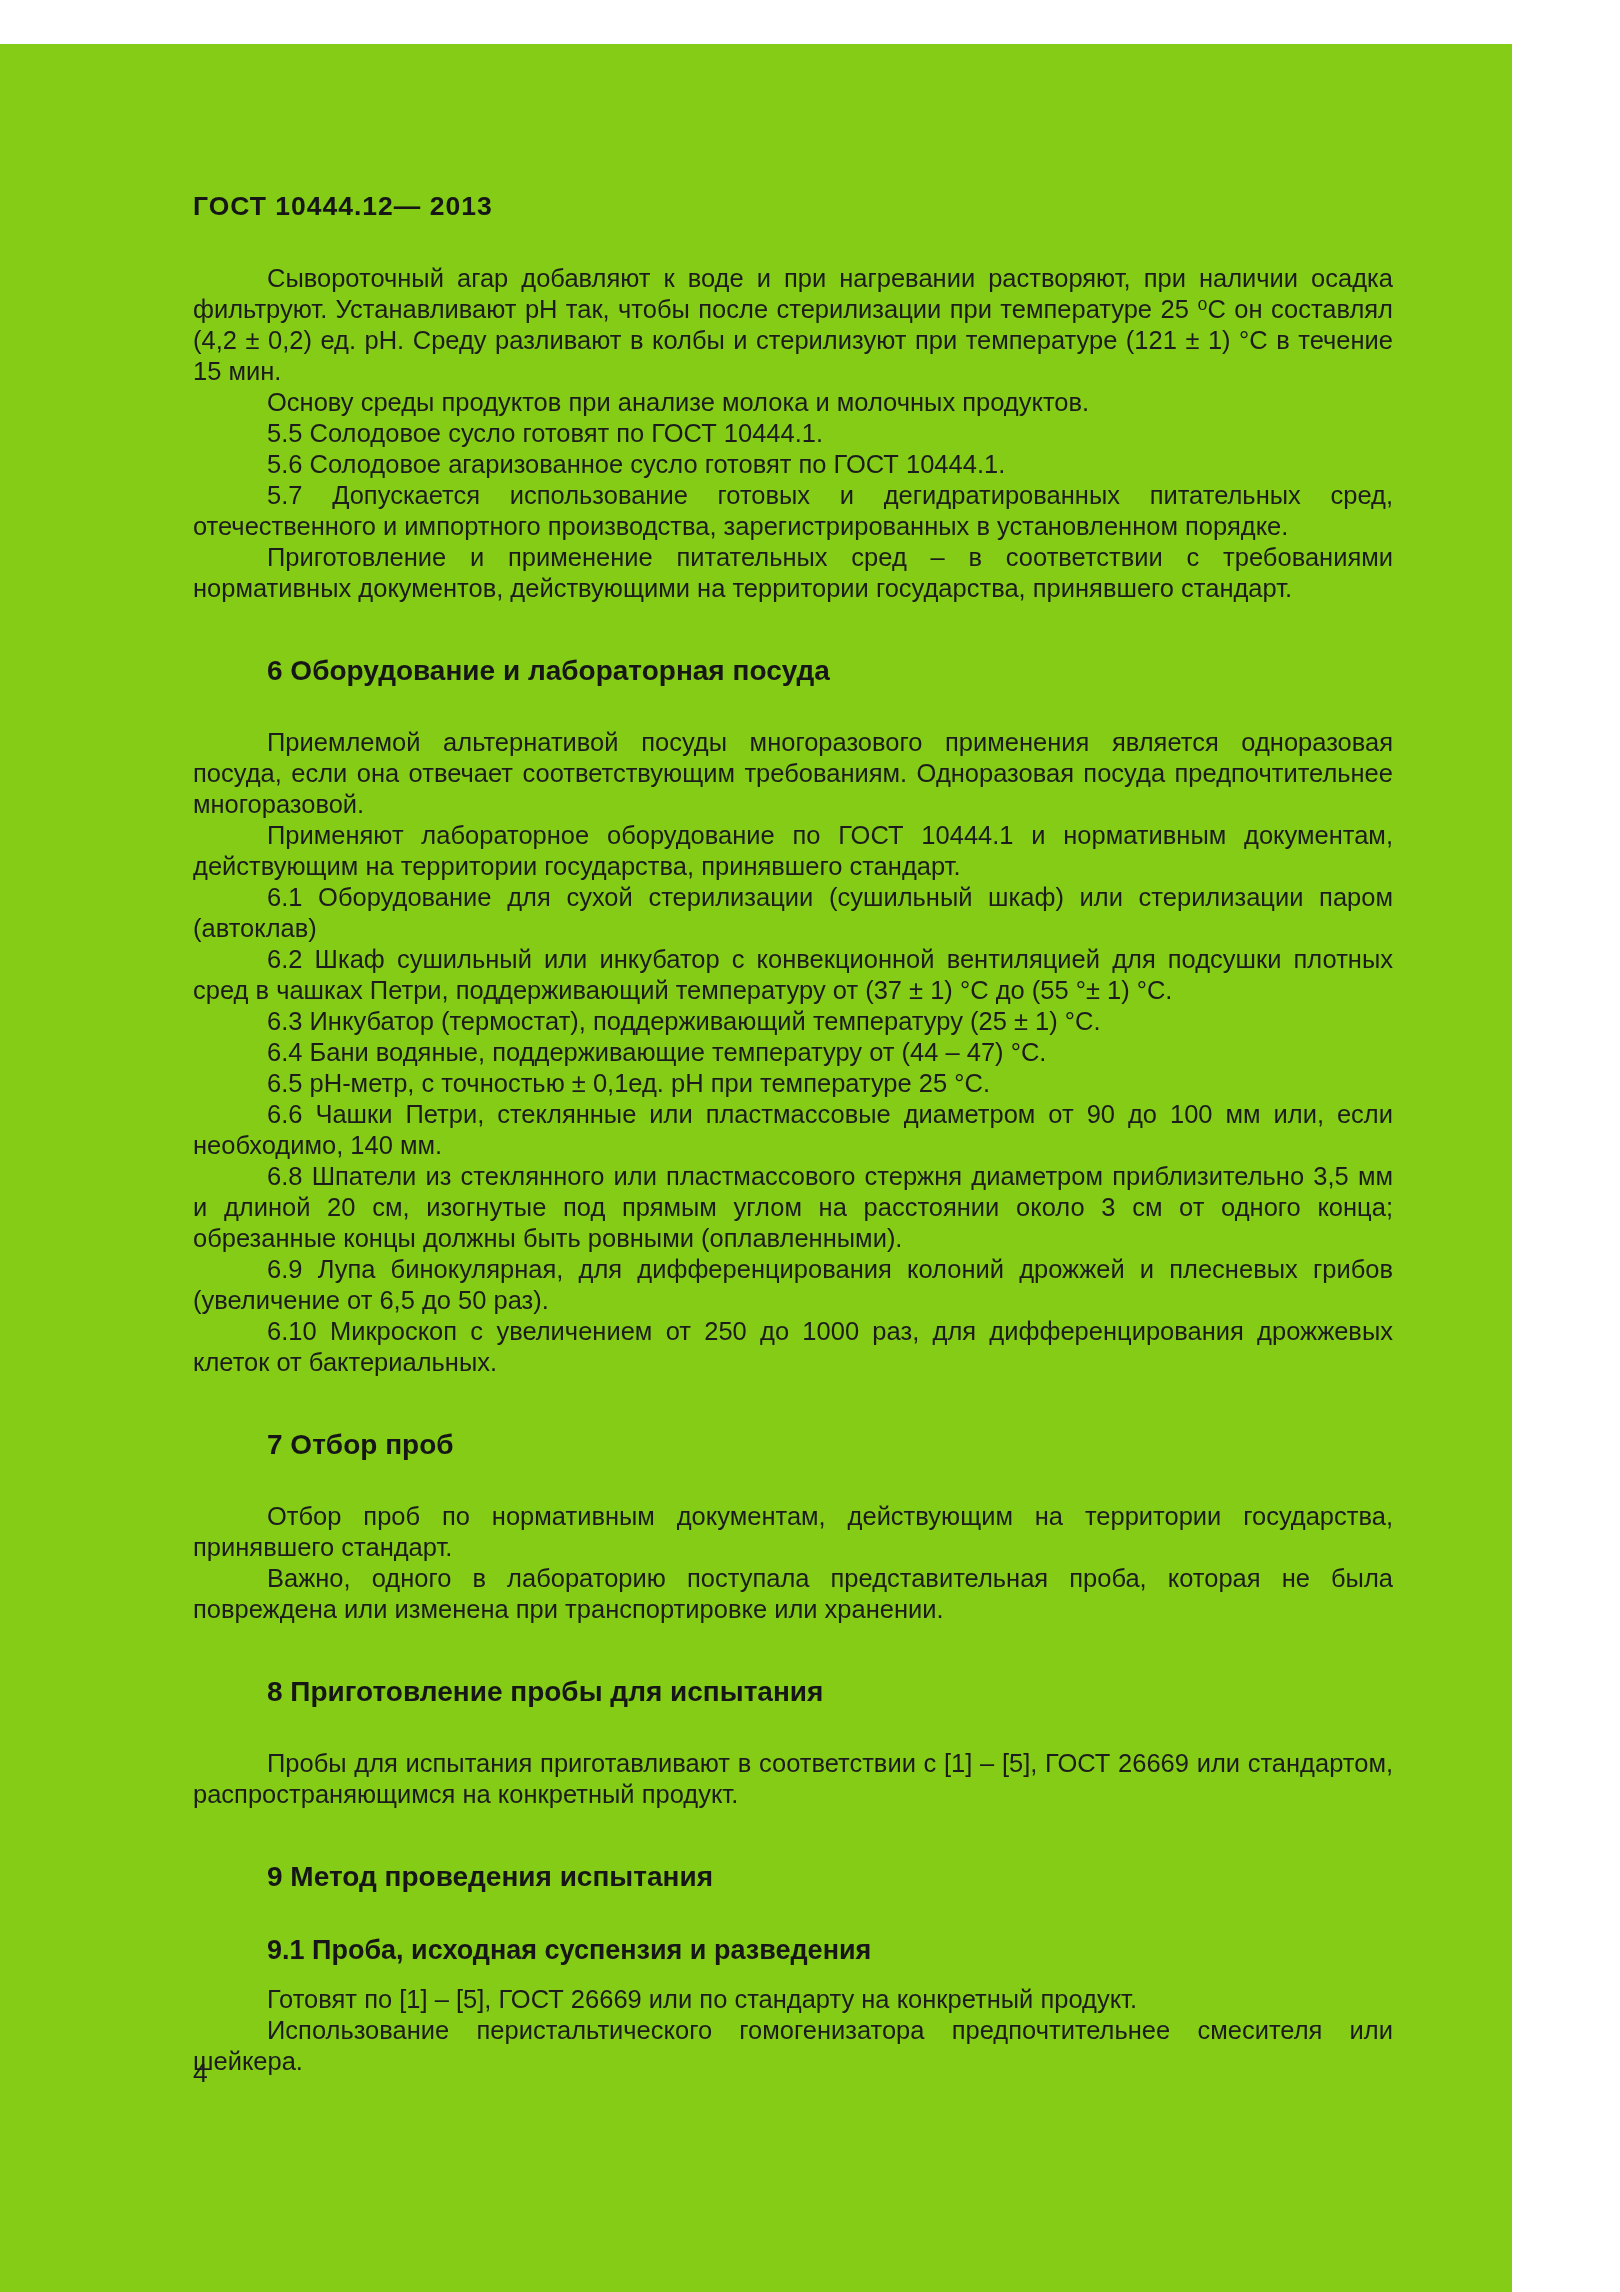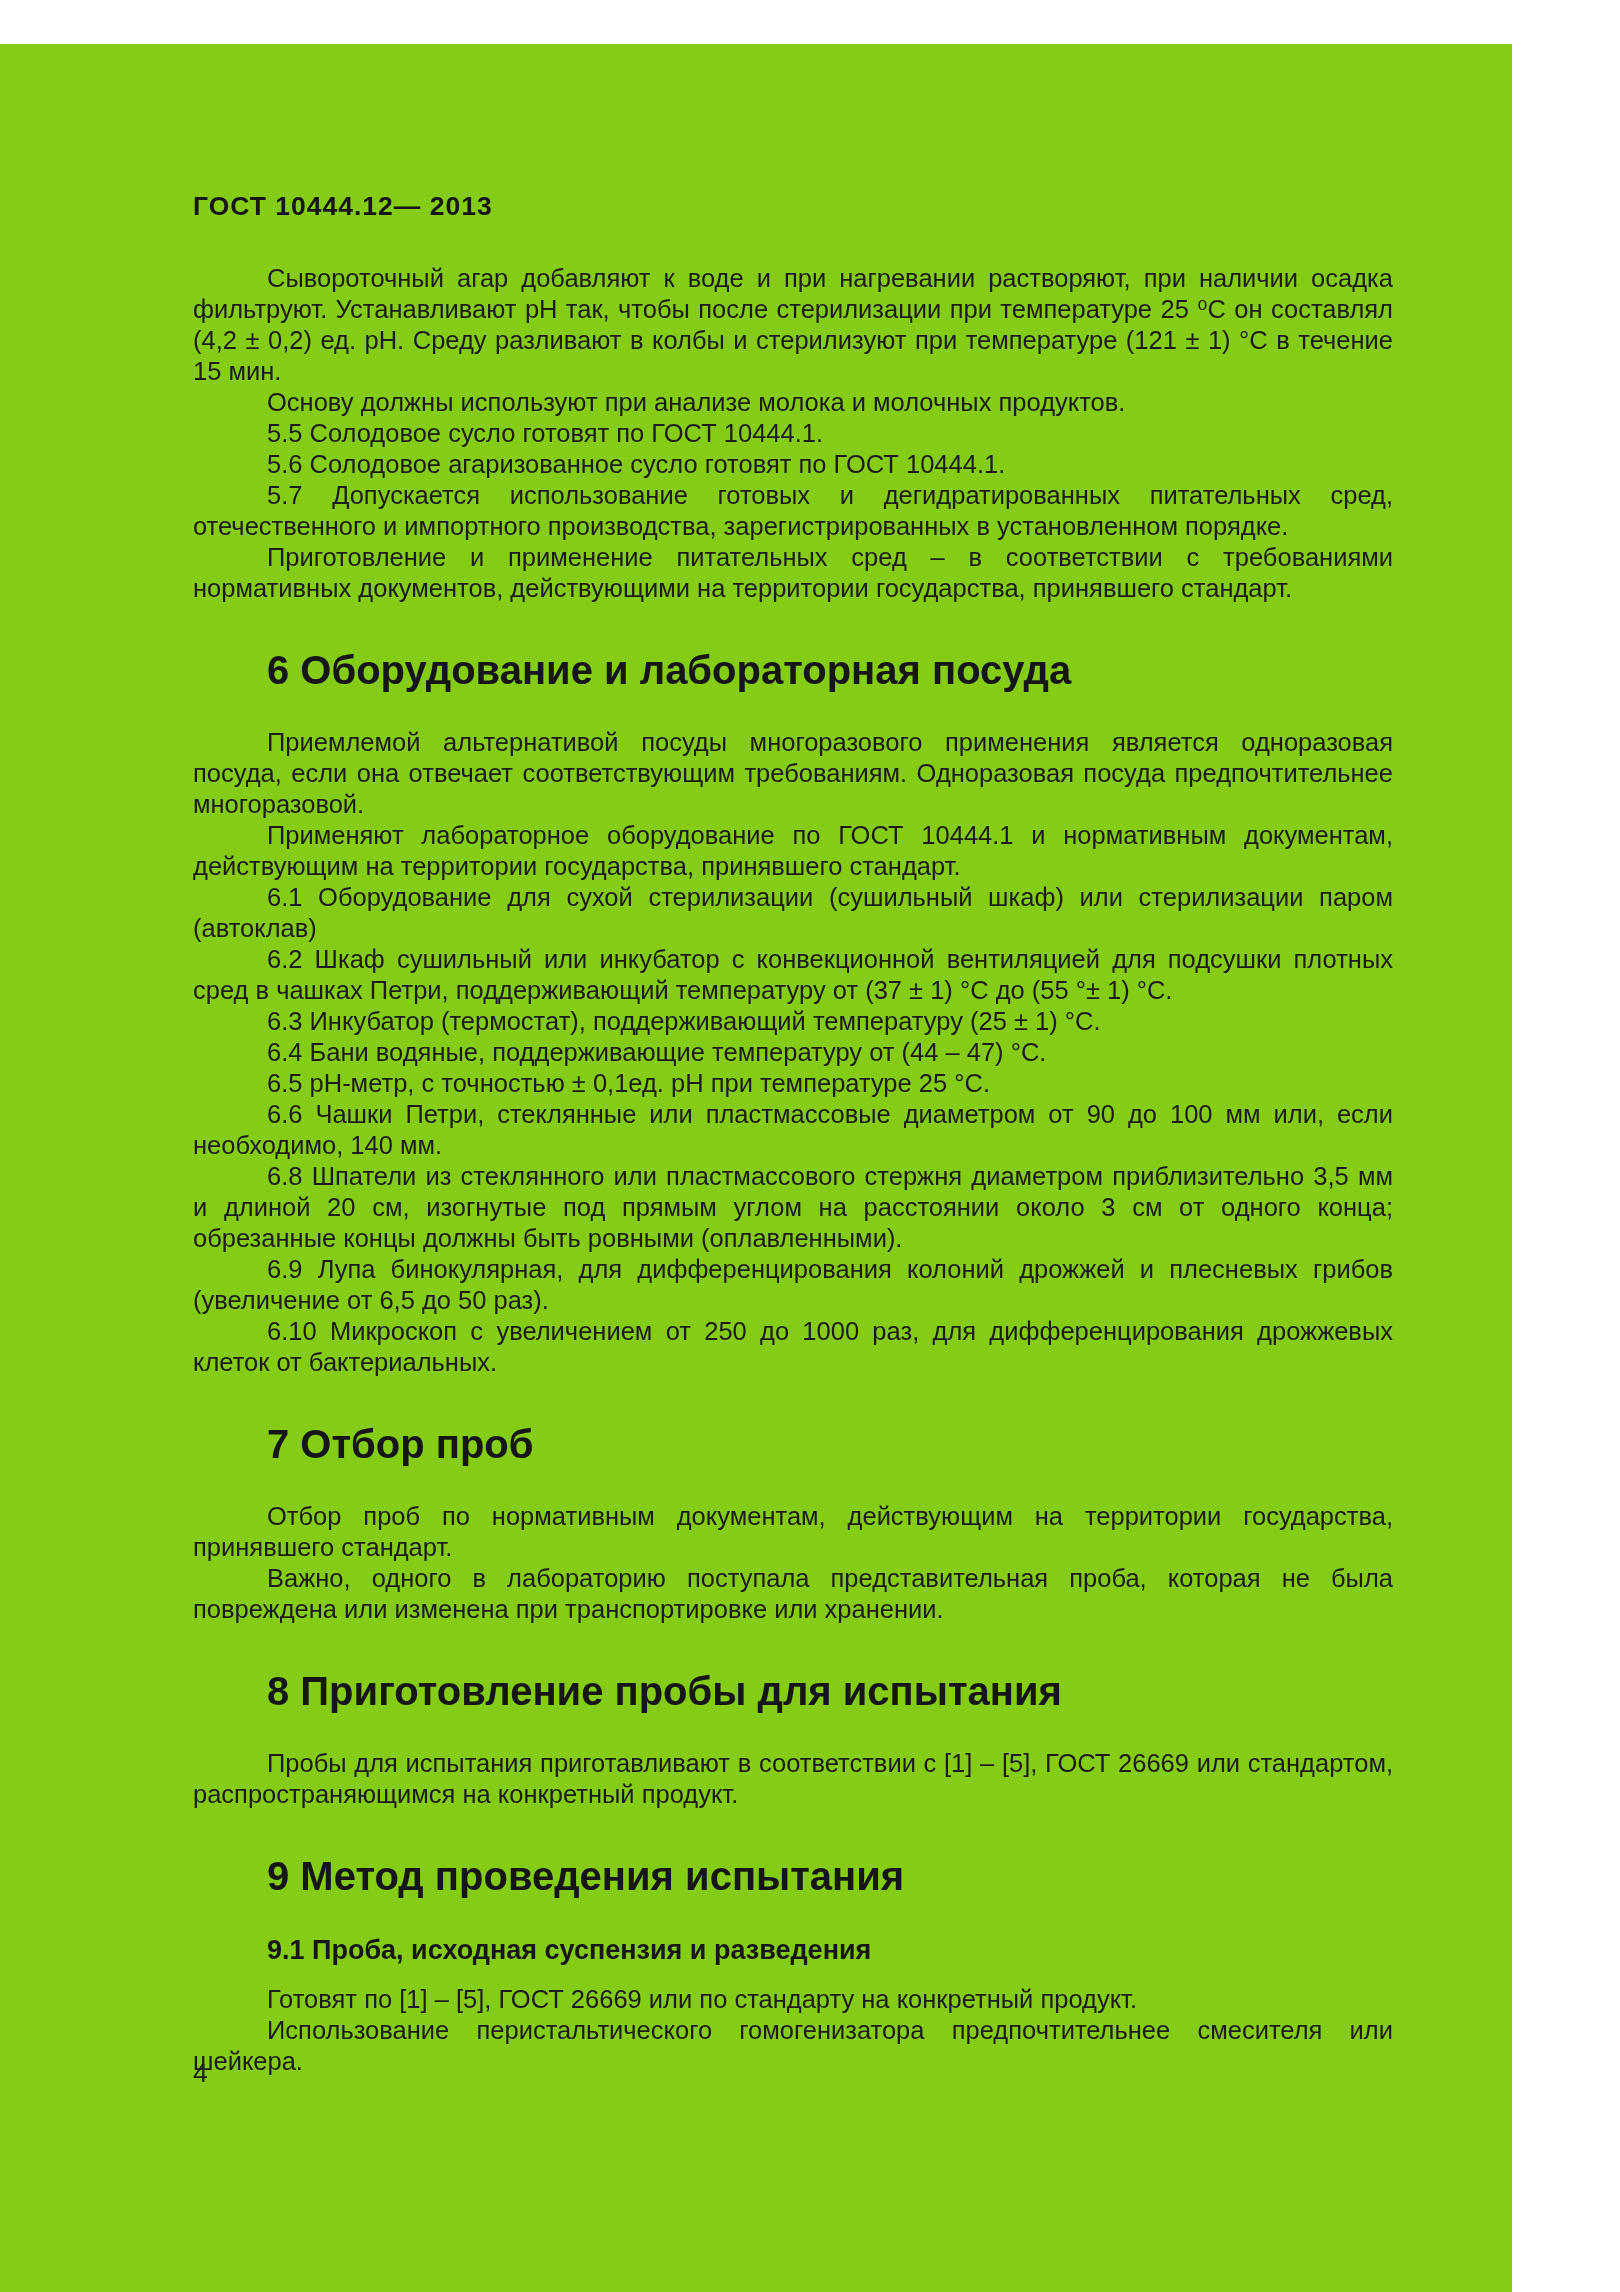--- a/index.html
+++ b/index.html
@@ -34,21 +34,21 @@
     font-size: 25.5px;
     line-height: 31px;
     text-align: justify;
     text-indent: 74px;
     margin: 0;
   }
   p.body-text.bold {
     font-weight: normal;
   }
   h2.section-title {
-    font-size: 40px;
+    font-size: 28px;
     line-height: 39px;
     font-weight: bold;
     margin: 47px 0 37px 0;
     padding-left: 74px;
     color: #161616;
   }
   h3.subsection-title {
     font-size: 27px;
     line-height: 31px;
     font-weight: bold;
@@ -65,21 +65,21 @@
   }
 </style>
 </head>
 <body>
 
 <div class="page">
 
   <div class="doc-header">ГОСТ 10444.12— 2013</div>
 
   <p class="body-text">Сывороточный агар добавляют к воде и при нагревании растворяют, при наличии осадка фильтруют. Устанавливают pH так, чтобы после стерилизации при температуре 25 ⁰С он составлял (4,2 ± 0,2) ед. pH. Среду разливают в колбы и стерилизуют при температуре (121 ± 1) °С в течение 15 мин.</p>
-  <p class="body-text">Основу должны используют при анализе молока и молочных продуктов.</p>
+  <p class="body-text">Основу среды продуктов при анализе молока и молочных продуктов.</p>
   <p class="body-text">5.5 Солодовое сусло готовят по ГОСТ 10444.1.</p>
   <p class="body-text">5.6 Солодовое агаризованное сусло готовят по ГОСТ 10444.1.</p>
   <p class="body-text">5.7 Допускается использование готовых и дегидратированных питательных сред, отечественного и импортного производства, зарегистрированных в установленном порядке.</p>
   <p class="body-text">Приготовление и применение питательных сред – в соответствии с требованиями нормативных документов, действующими на территории государства, принявшего стандарт.</p>
 
   <h2 class="section-title">6 Оборудование и лабораторная посуда</h2>
   <p class="body-text">Приемлемой альтернативой посуды многоразового применения является одноразовая посуда, если она отвечает соответствующим требованиям. Одноразовая посуда предпочтительнее многоразовой.</p>
   <p class="body-text">Применяют лабораторное оборудование по ГОСТ 10444.1 и нормативным документам, действующим на территории государства, принявшего стандарт.</p>
   <p class="body-text bold">6.1 Оборудование для сухой стерилизации (сушильный шкаф) или стерилизации паром (автоклав)</p>
   <p class="body-text">6.2 Шкаф сушильный или инкубатор с конвекционной вентиляцией для подсушки плотных сред в чашках Петри, поддерживающий температуру от (37 ± 1) °С до (55 °± 1) °С.</p>

